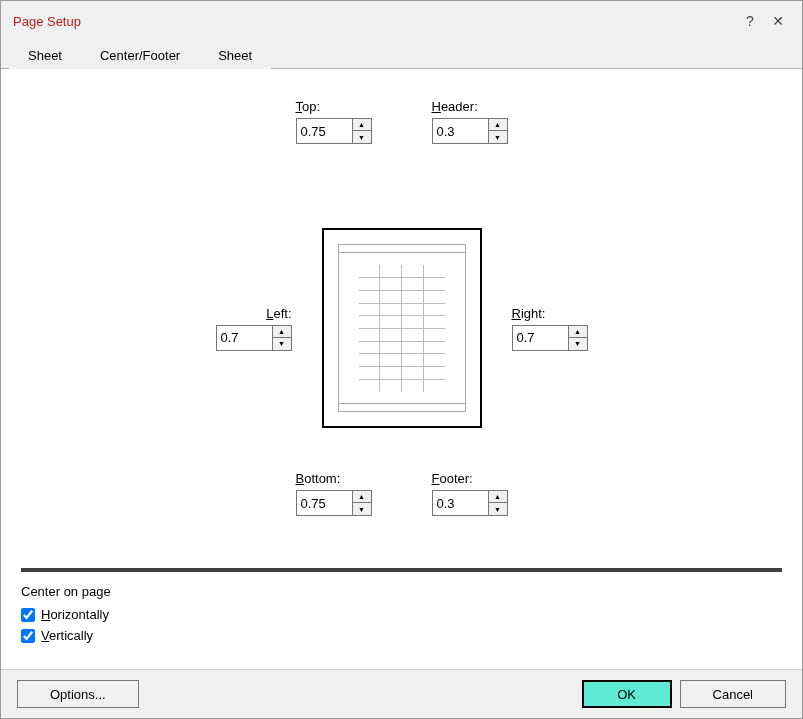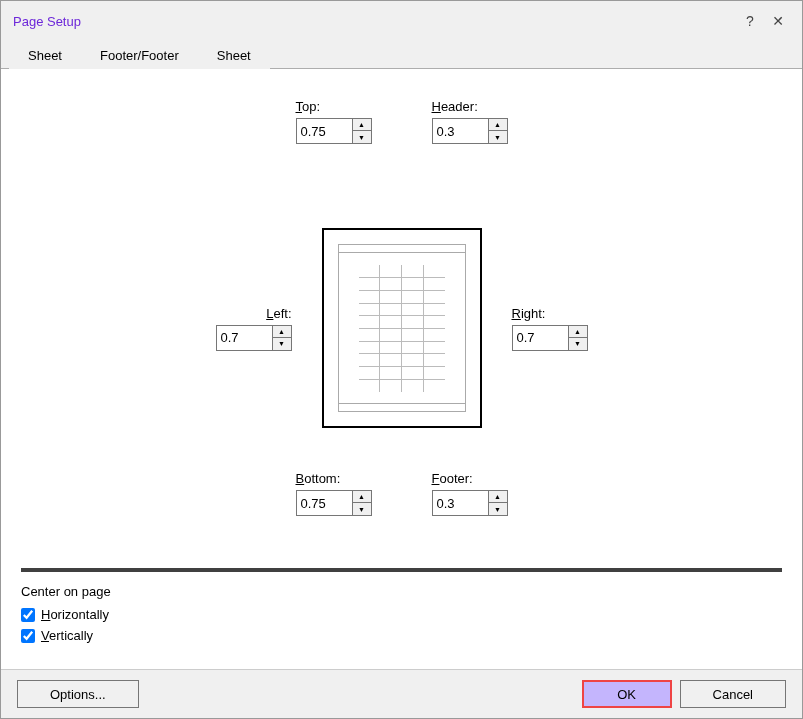--- a/index.html
+++ b/index.html
@@ -25,21 +25,21 @@
       background: #f0f0f0;
       padding: 8px 12px;
       display: flex;
       align-items: center;
       justify-content: space-between;
       border-bottom: none;
     }
     .title-bar-title {
       font-size: 13px;
       font-weight: normal;
-      color: #6d28d9;
+      color: #b91c1c;
     }
     .title-bar-buttons {
       display: flex;
       gap: 4px;
       align-items: center;
     }
     .title-btn {
       background: none;
       border: none;
       cursor: pointer;
@@ -274,22 +274,22 @@
       padding: 0 32px;
       border: 1px solid #767676;
       background: #f0f0f0;
       cursor: pointer;
       font-size: 13px;
       display: flex;
       align-items: center;
       justify-content: center;
     }
     .dialog-btn.primary {
-      background: #c4b5fd;
-      border: 2px solid #ef4444;
+      background: #5eead4;
+      border: 2px solid #000000;
     }
     .options-btn {
       margin-right: auto;
     }
     .bottom-buttons {
       display: flex;
       gap: 8px;
     }
   </style>
 </head>
@@ -303,21 +303,21 @@
       <button class="title-btn">?</button>
       <button class="title-btn">✕</button>
     </div>
   </div>
 
   <div class="tab-bar">
     <div class="tab">
       <span>Sheet</span>
     </div>
     <div class="tab">
-      <span>Footer/Footer</span>
+      <span>Center/Footer</span>
     </div>
     <div class="tab">
       <span>Sheet</span>
     </div>
   </div>
 
   <div class="dialog-content">
     <div class="margins-layout">
 
       <div class="top-section">

